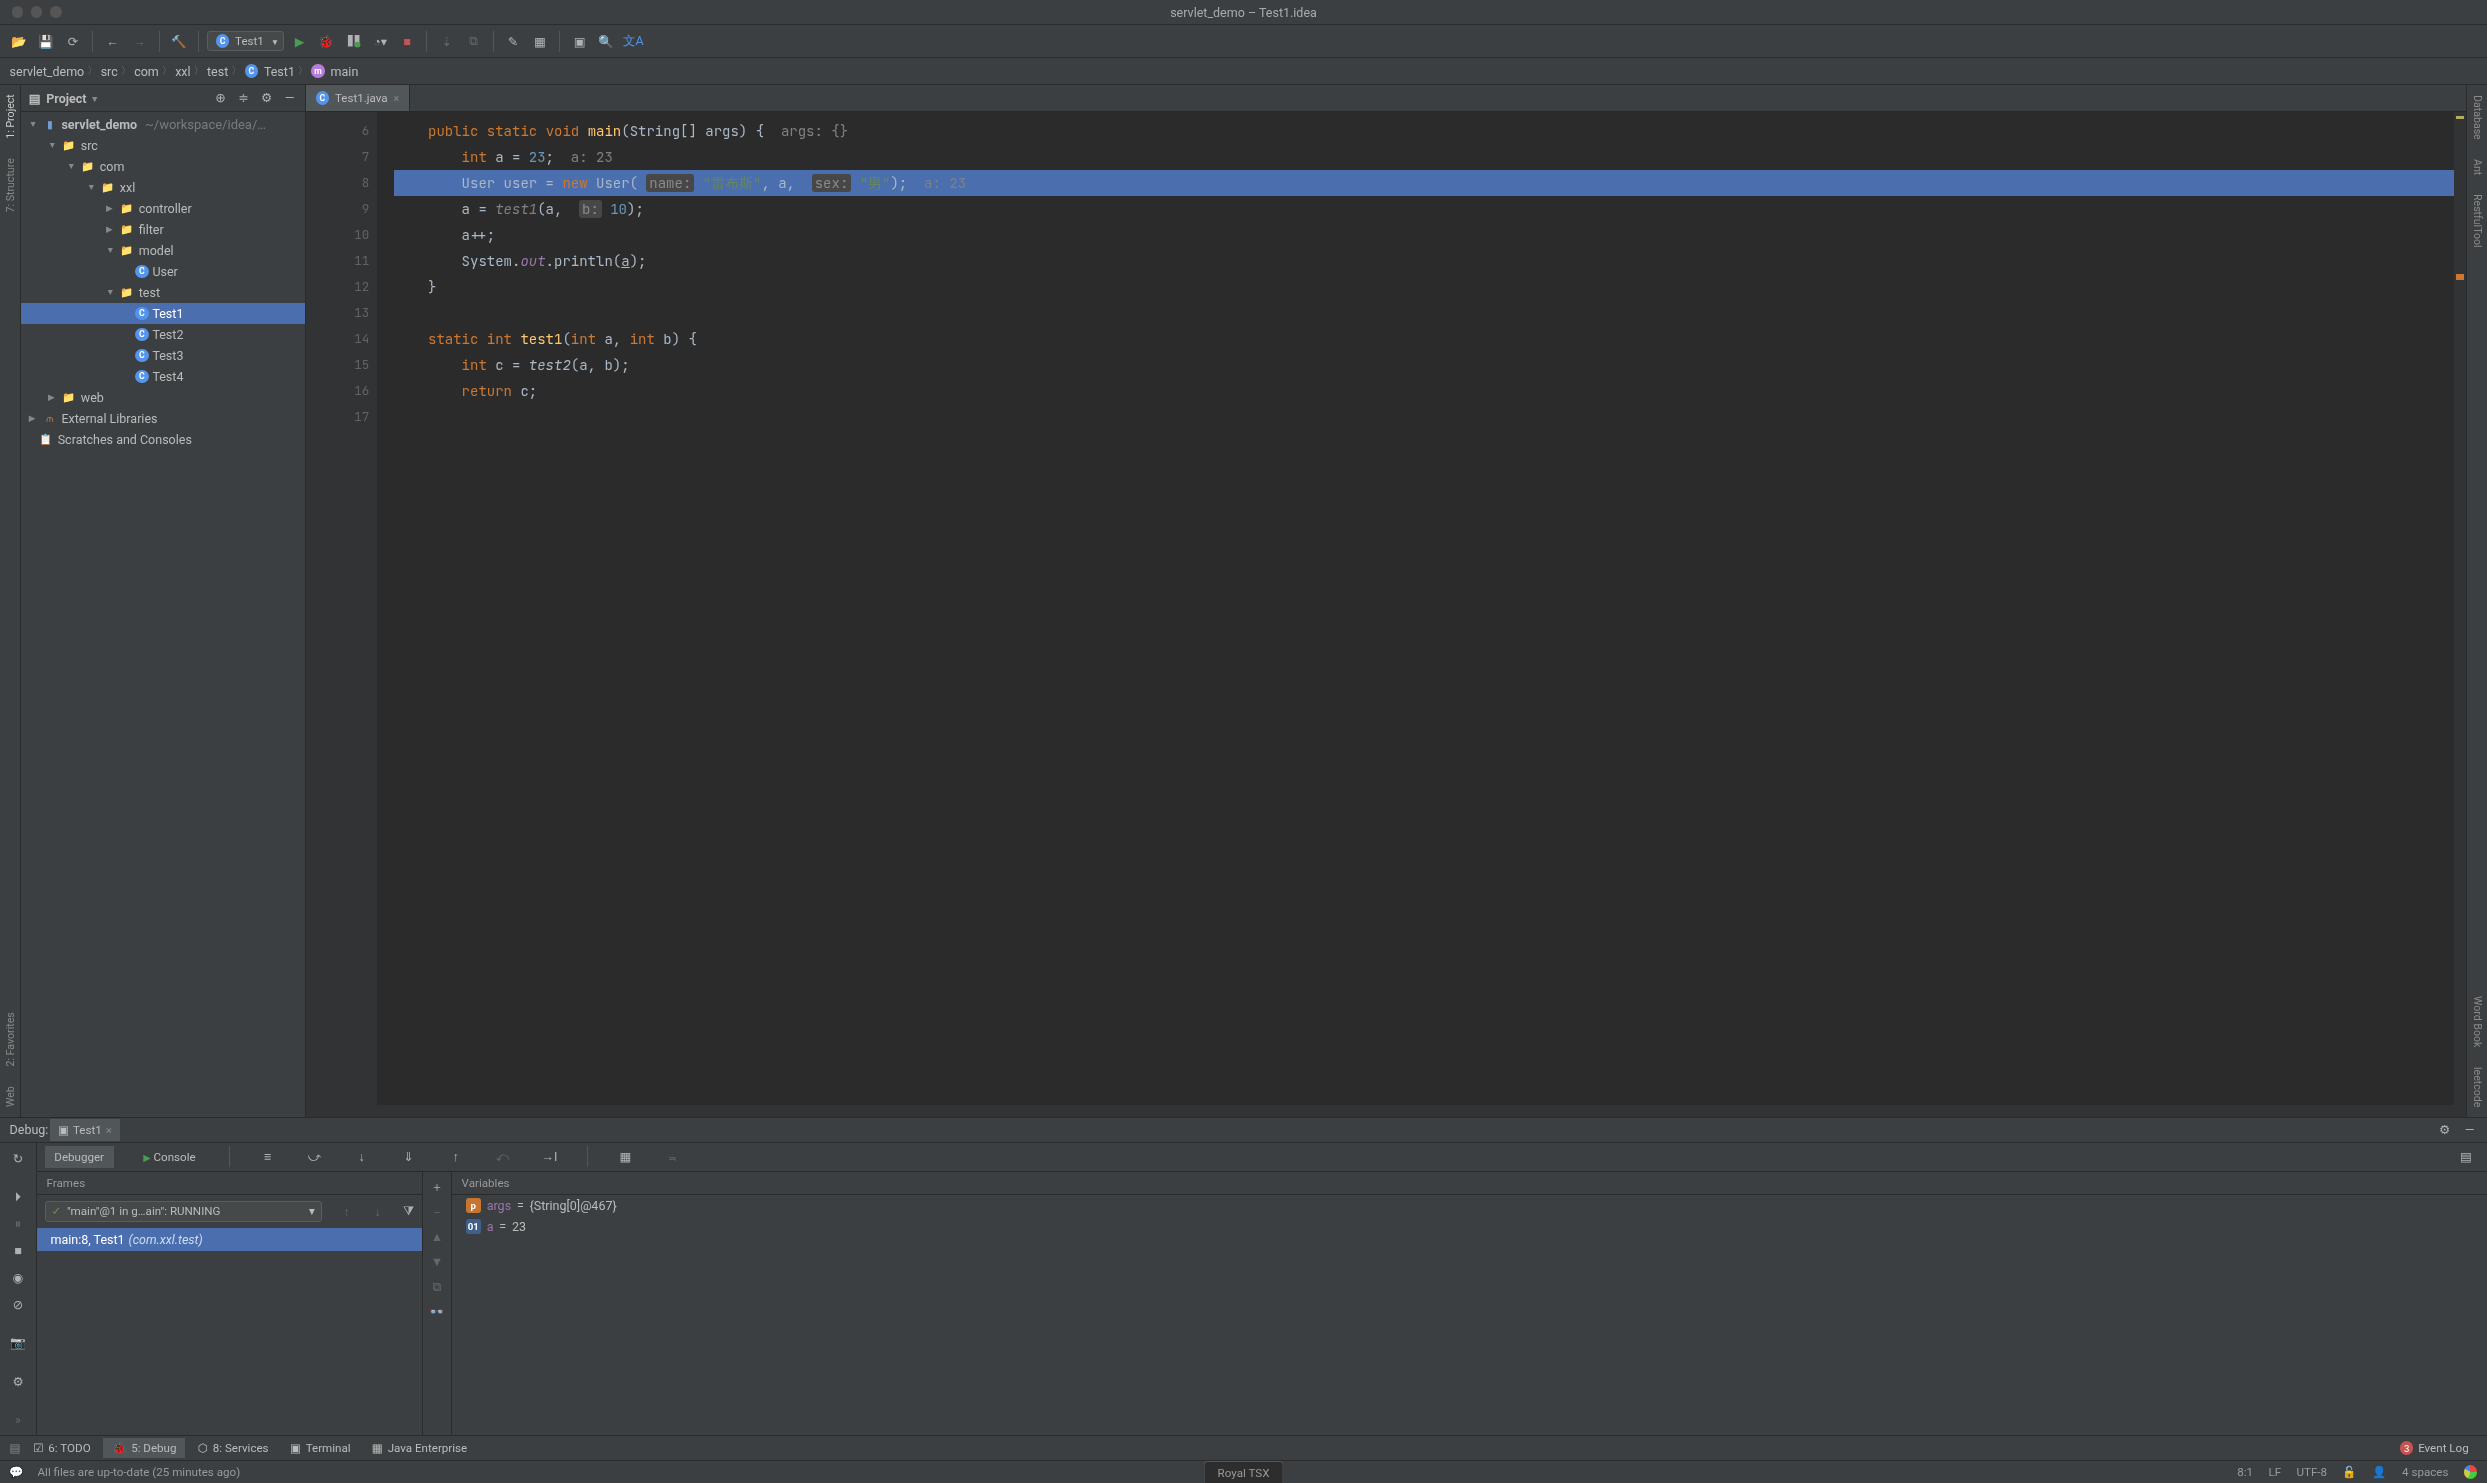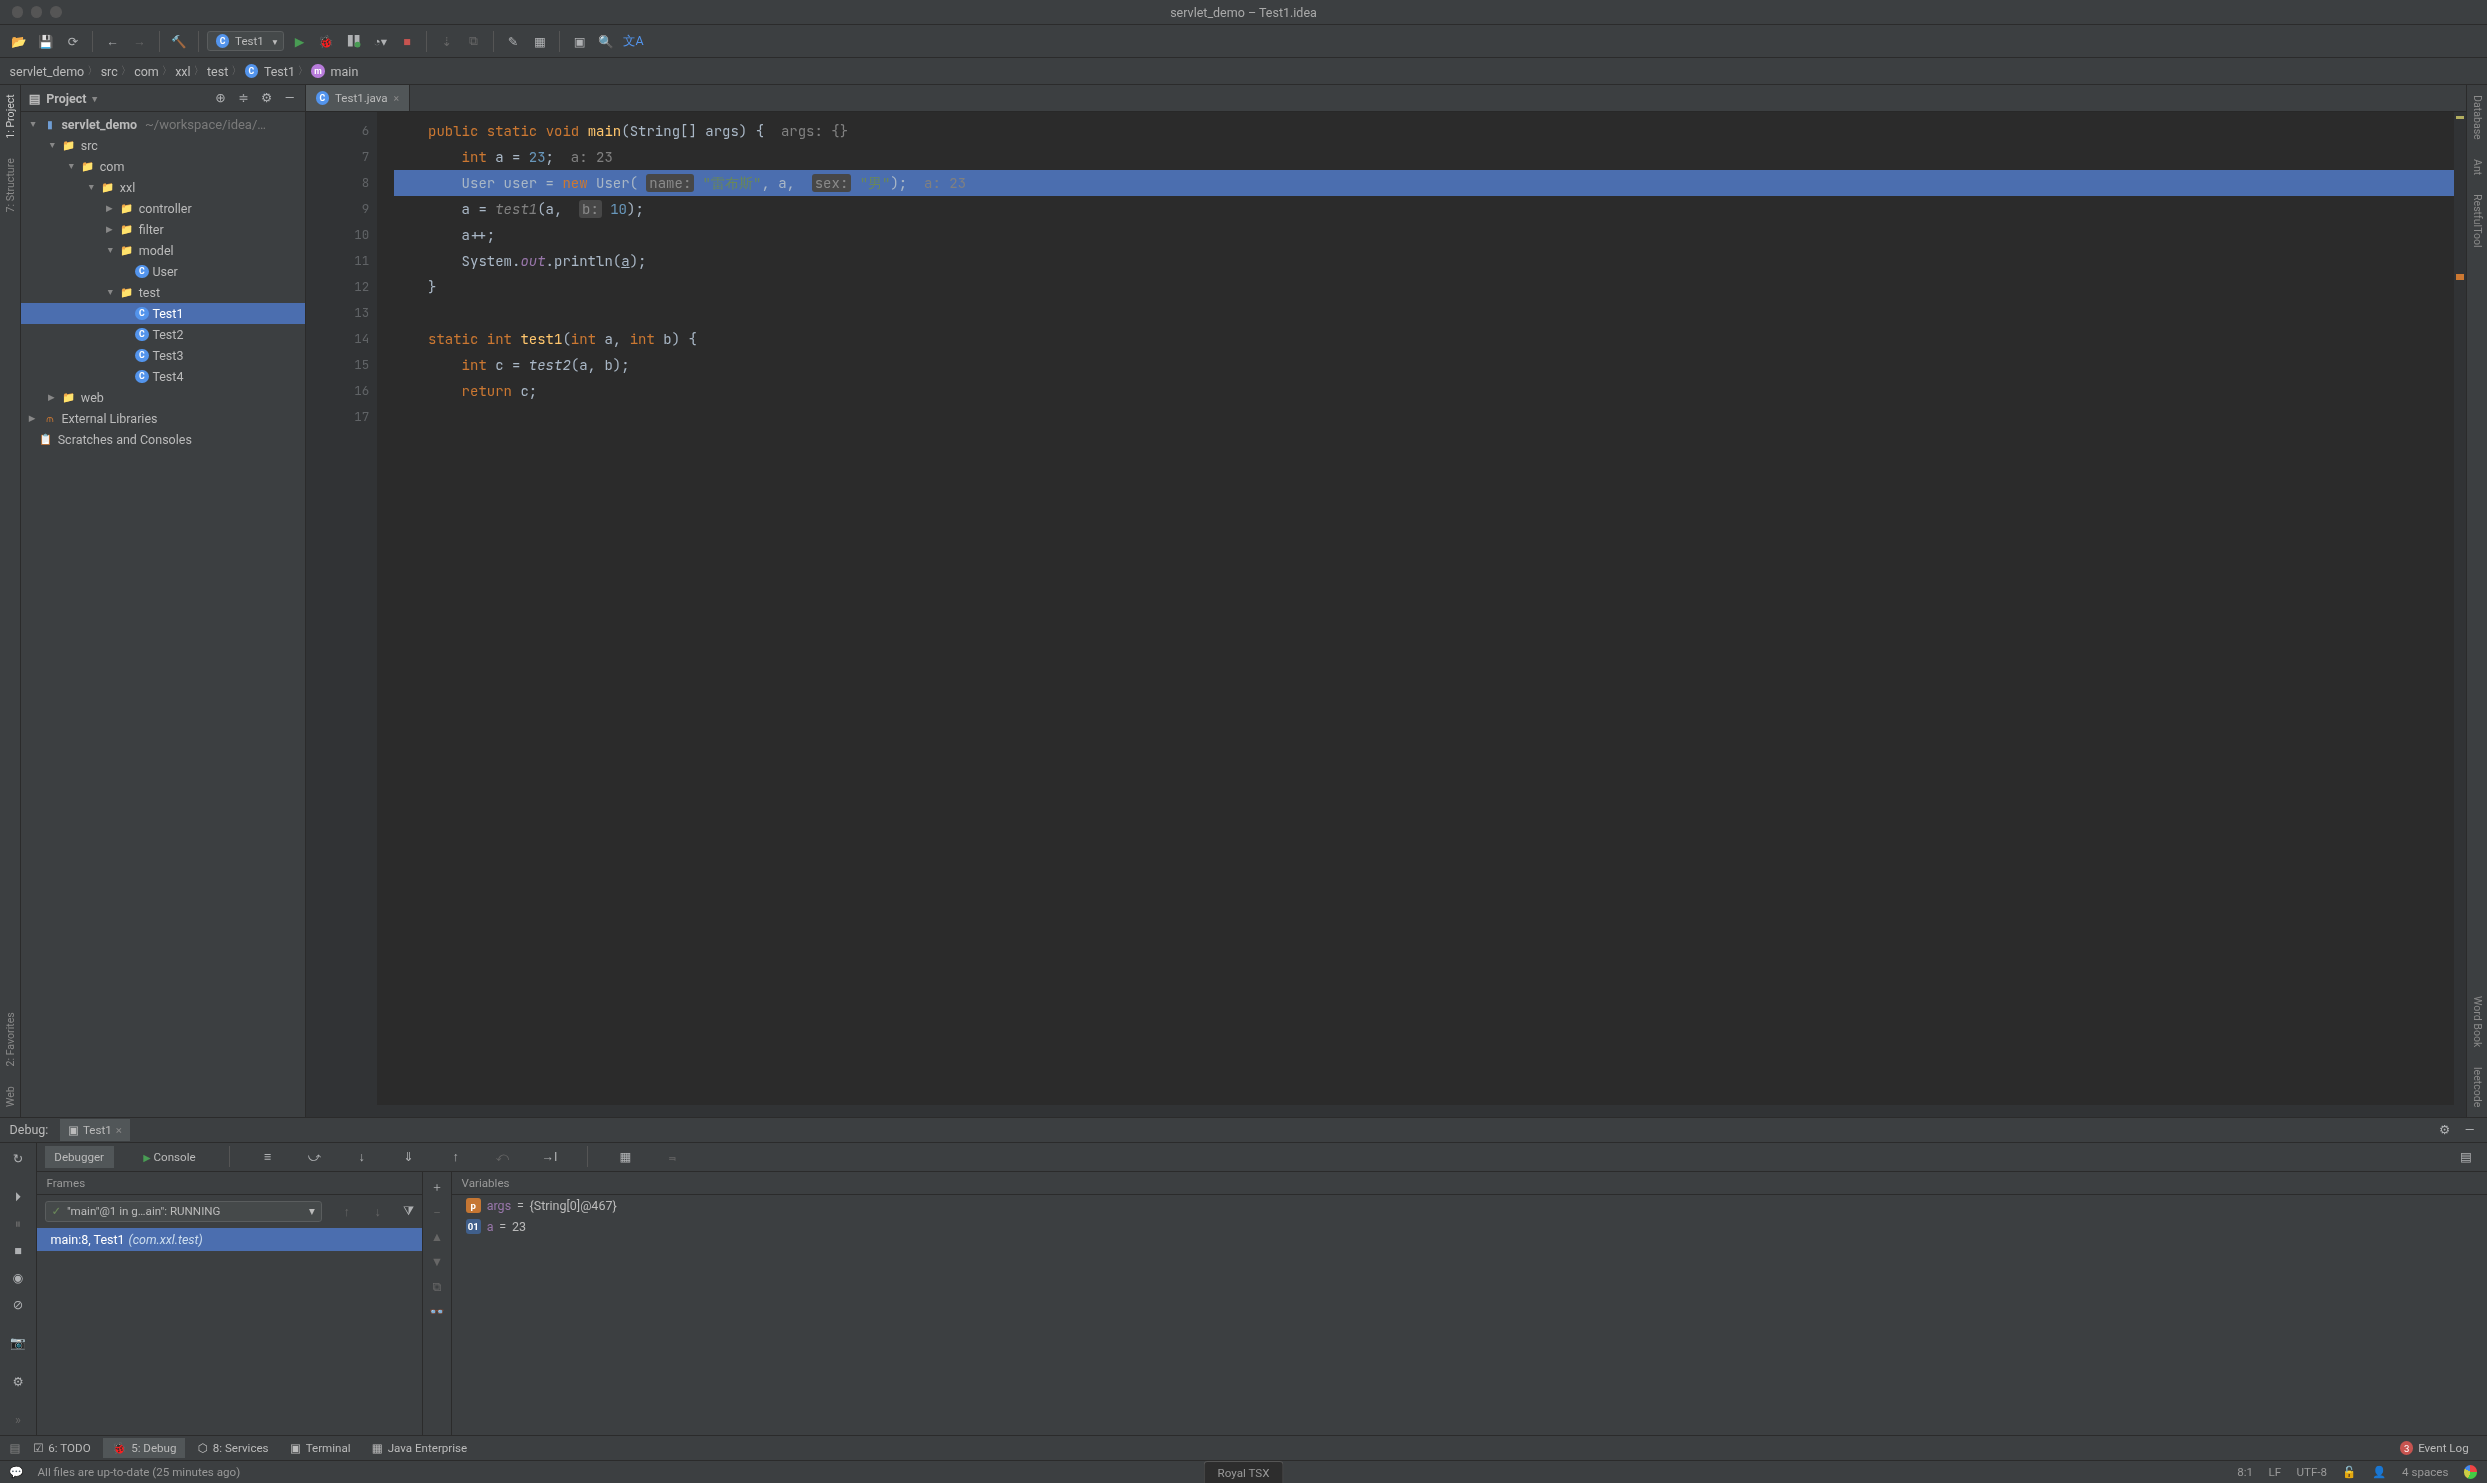--- a/index.html
+++ b/index.html
@@ -140,21 +140,21 @@
   .param-hint { background: #474747; color: #8a8a8a; border-radius: 2.9px; padding: 0 2.9px; font-style: normal; }
   .meth { color: #ffc66d; }
   .editor-scroll-h { height: 11.6px; background: #313335; }
   
   .debug-panel {
     height: 318px; background: #3c3f41; border-top: 1px solid #2b2b2b;
     display: flex; flex-direction: column;
   }
   .debug-header {
     height: 27px; display: flex; align-items: center; padding: 0 9.6px;
-    border-bottom: 1px solid #2b2b2b; gap: 12px;
+    border-bottom: 1px solid #2b2b2b; gap: 2px;
   }
   .debug-title { font-size: 12.5px; }
   .debug-tab { display: flex; align-items: center; gap: 3.9px; padding: 3.9px 7.7px; background: #515658; font-size: 11.6px; }
   .debug-header-icons { margin-left: auto; display: flex; gap: 9.6px; }
   .debug-body { flex: 1; display: flex; }
   .debug-left-controls {
     width: 37px; border-right: 1px solid #2b2b2b; display: flex; flex-direction: column;
     align-items: center; padding: 3.9px 0; gap: 3.9px;
   }
   .dbg-btn { width: 27px; height: 23px; display:flex;align-items:center;justify-content:center;cursor:pointer;color:#afb1b3;border-radius:2.9px;}

